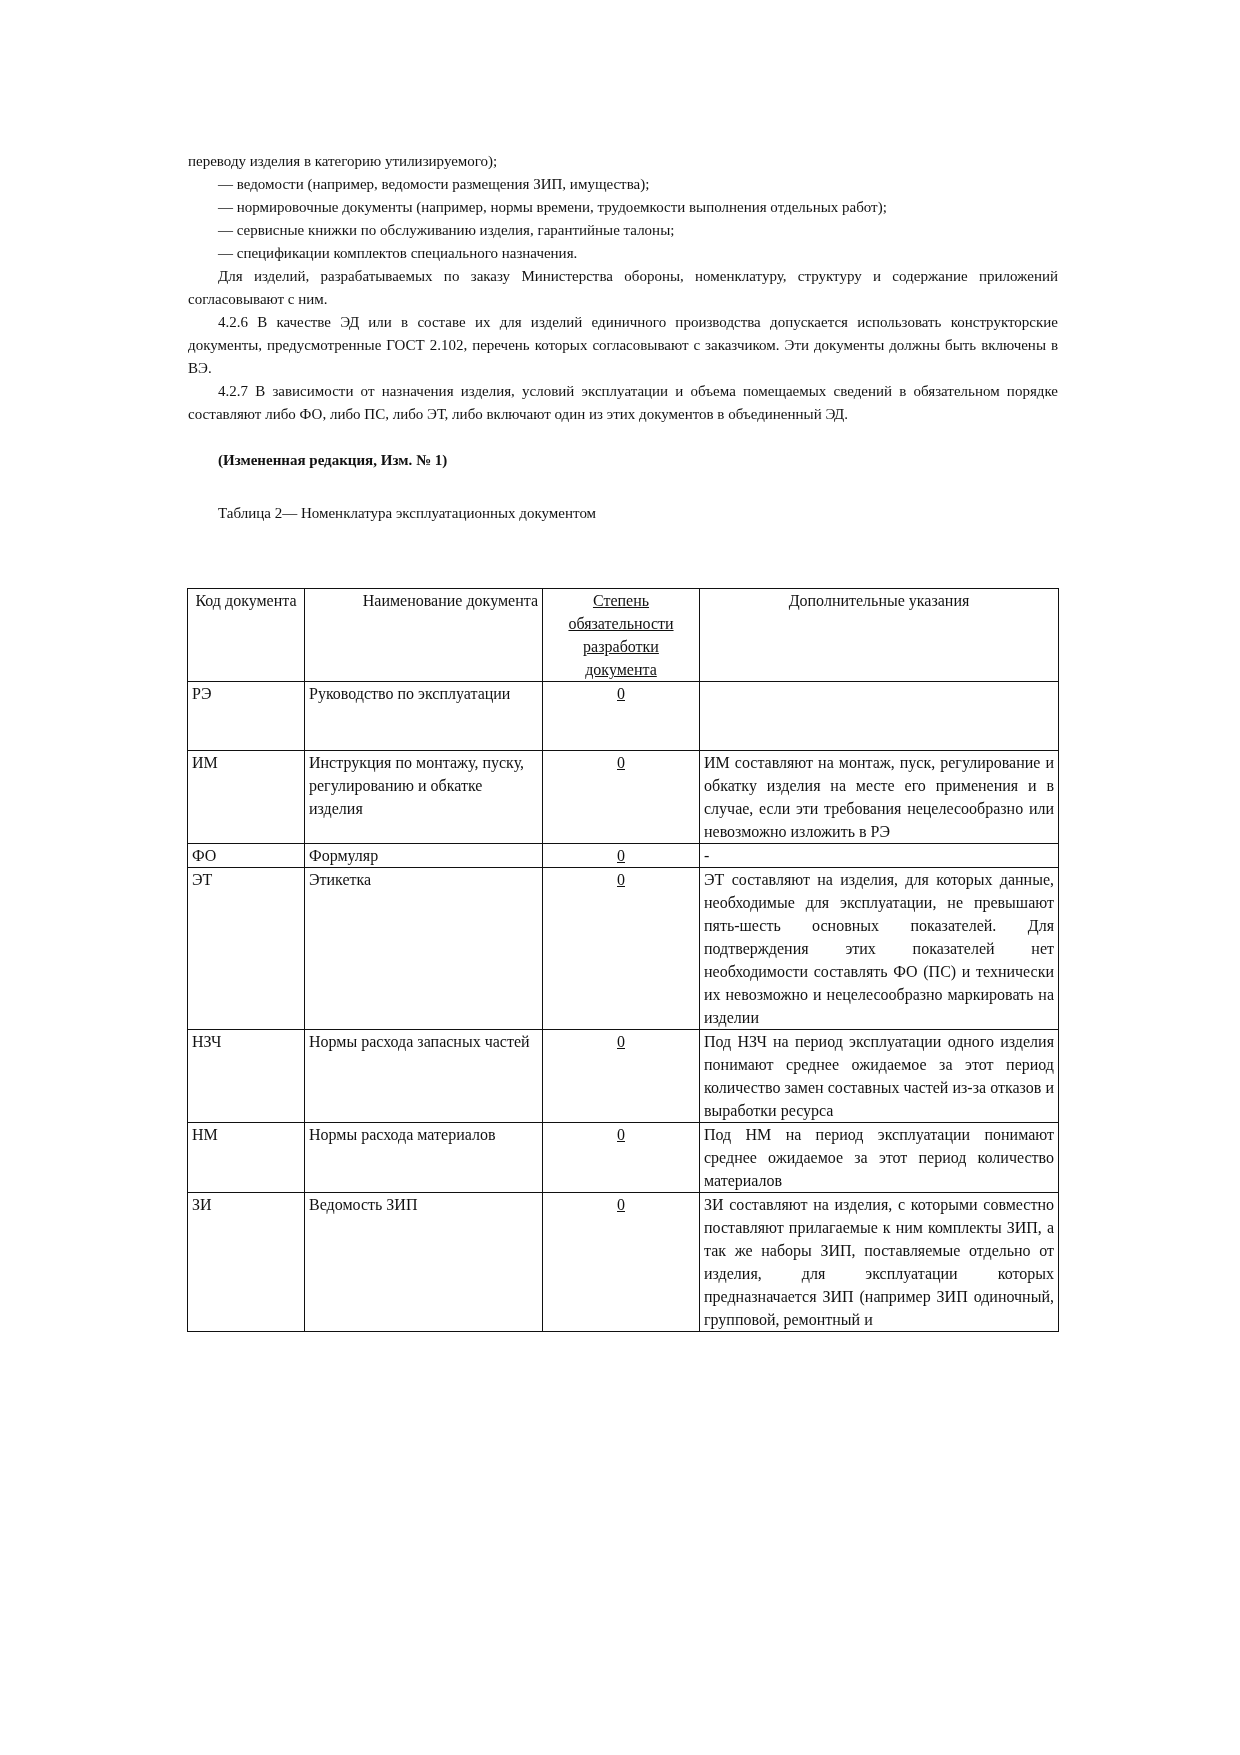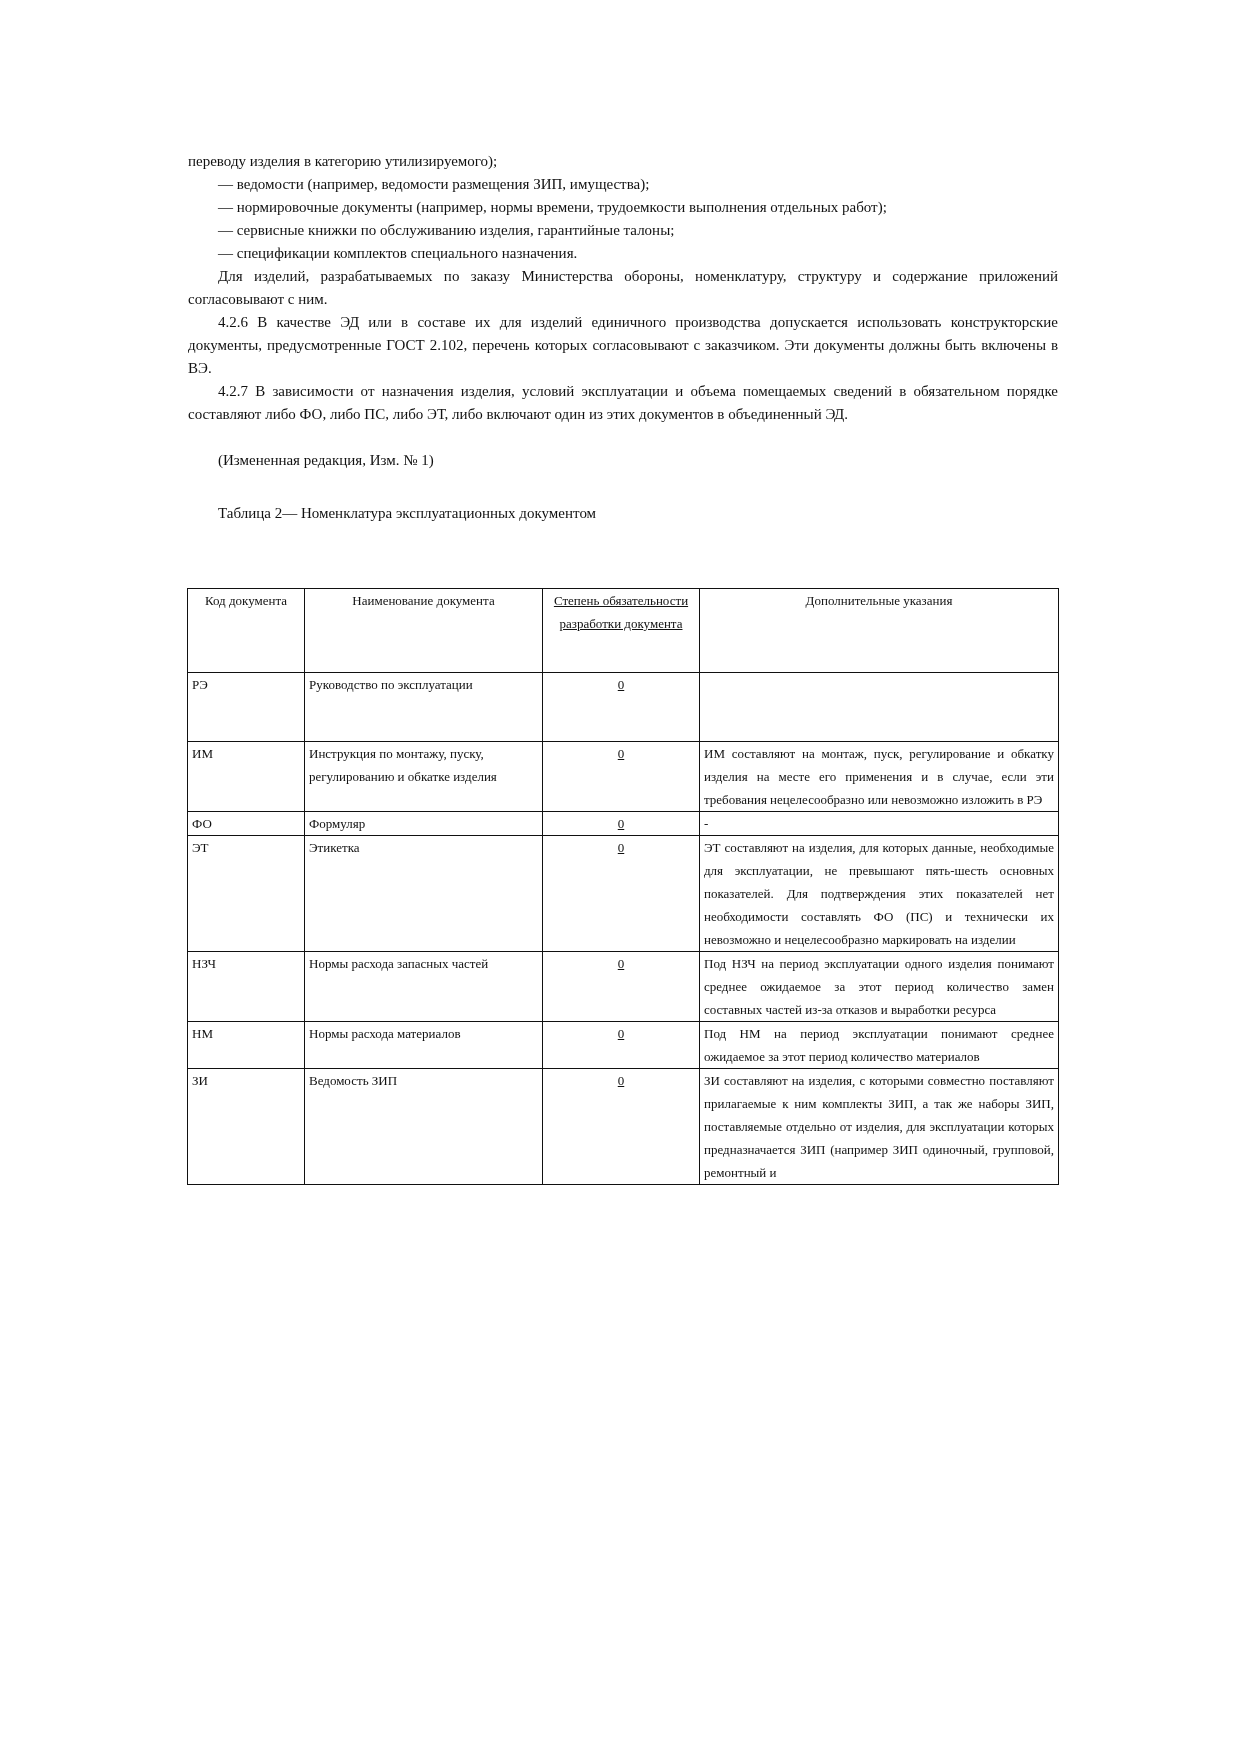--- a/index.html
+++ b/index.html
@@ -1,24 +1,24 @@
 <!DOCTYPE html>
 <html><head>
 <meta charset="utf-8">
 <style>
   html, body { margin: 0; padding: 0; background: #ffffff; }
   body { width: 1240px; height: 1755px; position: relative; overflow: hidden;
          font-family: "Liberation Serif", "DejaVu Serif", serif; color: #111; }
   .page { position: absolute; left: 188px; top: 150px; width: 870px; font-size: 15px; line-height: 23px; }
   .p { margin: 0; text-align: justify; text-indent: 30px; }
   .p.noindent { text-indent: 0; }
-  .bold { font-weight: normal; margin-top: 23px; }
+  .bold { font-weight: bold; margin-top: 23px; }
   .caption { margin-top: 30px; text-indent: 30px; }
   table.spec { position: absolute; left: 187px; top: 588px; width: 872px; border-collapse: collapse;
-               font-size: 13px; line-height: 23px; table-layout: fixed; }
+               font-size: 16px; line-height: 23px; table-layout: fixed; }
   table.spec td, table.spec th { border: 1.6px solid #111; vertical-align: top; padding: 0 4px; font-weight: normal; }
   table.spec th { text-align: center; }
   .c-code { width: 108px; }
   .c-name { width: 229px; }
   .c-deg  { width: 148px; text-align: center; text-decoration: underline; }
   .c-note { text-align: justify; }
   .clip { position: absolute; left: 0; top: 1593px; width: 1240px; height: 170px; background: #fff; }
 </style>
 </head>
 <body>
@@ -33,21 +33,21 @@
   <p class="p">4.2.6 В качестве ЭД или в составе их для изделий единичного производства допускается использовать конструкторские документы, предусмотренные ГОСТ 2.102, перечень которых согласовывают с заказчиком. Эти документы должны быть включены в ВЭ.</p>
   <p class="p">4.2.7 В зависимости от назначения изделия, условий эксплуатации и объема помещаемых сведений в обязательном порядке составляют либо ФО, либо ПС, либо ЭТ, либо включают один из этих документов в объединенный ЭД.</p>
   <p class="p bold">(Измененная редакция, Изм. № 1)</p>
   <p class="p caption">Таблица 2— Номенклатура эксплуатационных документом</p>
 </div>
 
 <table class="spec">
   <thead>
     <tr>
       <th class="c-code" style="height:83px">Код документа</th>
-      <th class="c-name" style="text-align:center">Наименование документа</th>
+      <th class="c-name" style="text-align:right">Наименование документа</th>
       <th class="c-deg">Степень обязательности разработки документа</th>
       <th class="c-note" style="">Дополнительные указания</th>
     </tr>
   </thead>
   <tbody>
     <tr style="height:69px">
       <td>РЭ</td>
       <td>Руководство по эксплуатации</td>
       <td class="c-deg">0</td>
       <td class="c-note"></td>

